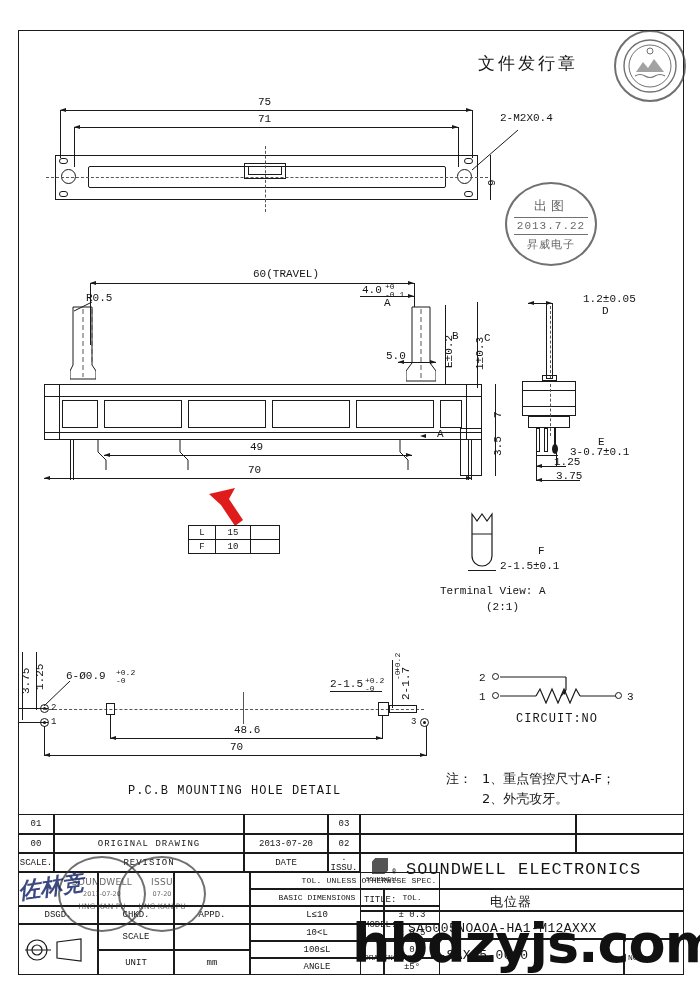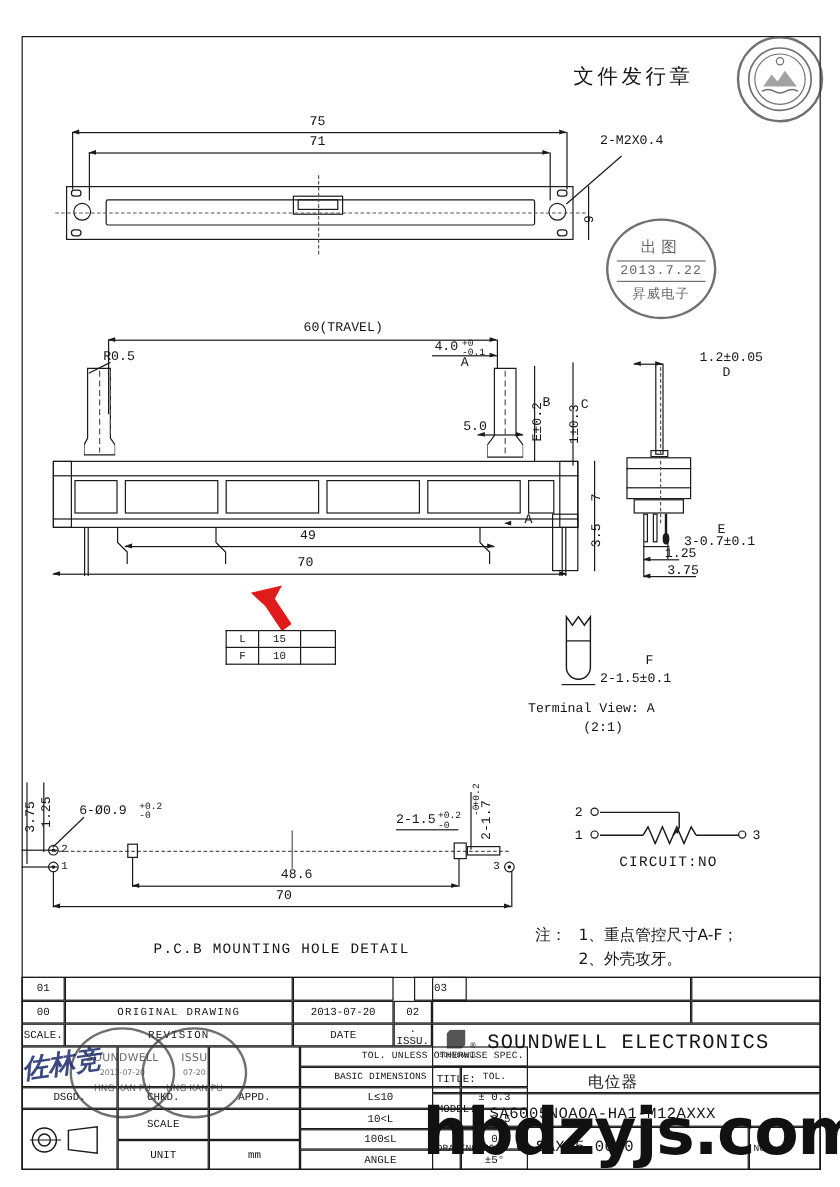--- a/index.html
+++ b/index.html
@@ -388,21 +388,21 @@
     <div class="abs cn t12" style="left:482px;top:790px;font-size:13px;">2、外壳攻牙。</div>
   </div>
 
   <div>
 
     <div class="box2" style="left:18px;top:814px;width:666px;height:161px;"></div>
 
     <div class="tbcell" style="left:18px;top:814px;width:36px;height:20px;">01</div>
     <div class="tbcell" style="left:54px;top:814px;width:190px;height:20px;"></div>
     <div class="tbcell" style="left:244px;top:814px;width:84px;height:20px;"></div>
-    <div class="tbcell" style="left:328px;top:814px;width:44px;height:20px;margin-left:17px;">03</div>
+    <div class="tbcell" style="left:328px;top:814px;width:32px;height:20px;">03</div>
 
     <div class="tbcell" style="left:18px;top:834px;width:36px;height:19px;">00</div>
     <div class="tbcell" style="left:54px;top:834px;width:190px;height:19px;letter-spacing:1px;">ORIGINAL  DRAWING</div>
     <div class="tbcell" style="left:244px;top:834px;width:84px;height:19px;">2013-07-20</div>
     <div class="tbcell" style="left:328px;top:834px;width:32px;height:19px;">02</div>
 
     <div class="tbcell" style="left:18px;top:853px;width:36px;height:19px;">SCALE.</div>
     <div class="tbcell" style="left:54px;top:853px;width:190px;height:19px;letter-spacing:1px;">REVISION</div>
     <div class="tbcell" style="left:244px;top:853px;width:84px;height:19px;">DATE</div>
     <div class="tbcell" style="left:328px;top:853px;width:32px;height:19px;">. ISSU.</div>

